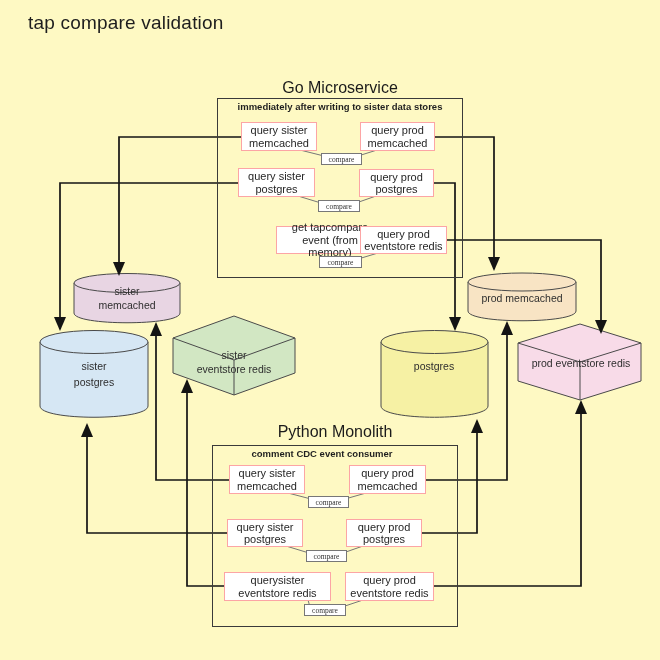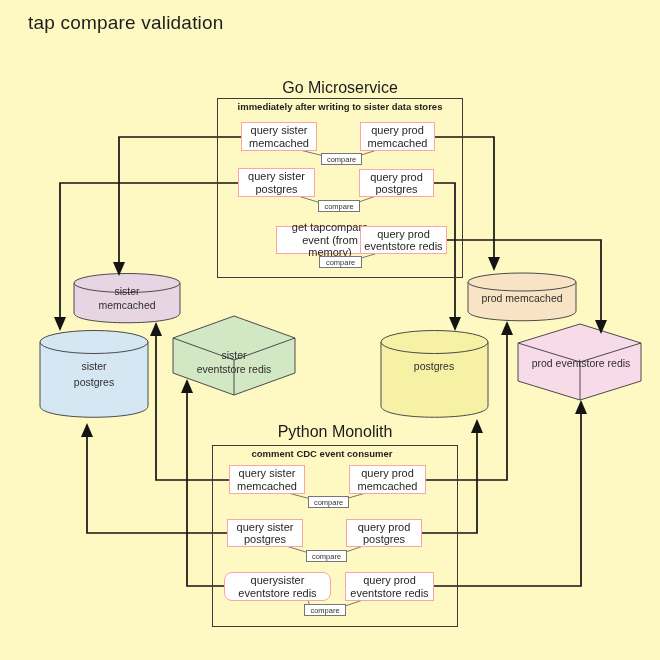--- a/index.html
+++ b/index.html
@@ -7,21 +7,21 @@
           font-family:"Liberation Sans",sans-serif;color:#222;}
   .layer{position:absolute;left:0;top:0;}
   .page-title{position:absolute;left:28px;top:12px;font-size:19px;letter-spacing:.2px;color:#1e1e1e;}
   .svc-title{position:absolute;font-size:16px;text-align:center;color:#1b1b1b;}
   .svc-box{position:absolute;border:1.3px solid #3a3a3a;background:transparent;box-sizing:border-box;}
   .svc-sub{position:absolute;font-size:9.5px;font-weight:600;text-align:center;color:#1f1f1f;}
   .qbox{position:absolute;background:#fff;border:1px solid #fca5a5;box-sizing:border-box;
         display:flex;align-items:center;justify-content:center;text-align:center;
         font-size:11px;line-height:12.5px;color:#262626;padding:1px 2px;}
   .cmp{position:absolute;background:#fff;border:1px solid #777;box-sizing:border-box;
-       display:flex;align-items:center;justify-content:center;font-size:7.5px;color:#333;}
+       display:flex;align-items:center;justify-content:center;font-size:7.5px;color:#333;font-family:Liberation Serif, serif;}
   .store-label{position:absolute;text-align:center;font-size:10.5px;line-height:14px;color:#2e2e2e;}
   .store-label span{display:block;}
   
   .go-title{left:217px;top:79px;width:246px;}
   .go-box{left:217px;top:98px;width:246px;height:180px;}
   .go-sub{left:217px;top:101px;width:246px;}
   .g1l{left:241px;top:122px;width:76px;height:29px;}
   .g1r{left:360px;top:122px;width:75px;height:29px;}
   .g1c{left:321px;top:153px;width:41px;height:12px;}
   .g2l{left:238px;top:168px;width:77px;height:29px;}
@@ -33,21 +33,21 @@
   
   .py-title{left:212px;top:423px;width:246px;}
   .py-box{left:212px;top:445px;width:246px;height:182px;}
   .py-sub{left:212px;top:448px;width:220px;}
   .p1l{left:229px;top:465px;width:76px;height:29px;}
   .p1r{left:349px;top:465px;width:77px;height:29px;}
   .p1c{left:308px;top:496px;width:41px;height:12px;}
   .p2l{left:227px;top:519px;width:76px;height:28px;}
   .p2r{left:346px;top:519px;width:76px;height:28px;}
   .p2c{left:306px;top:550px;width:41px;height:12px;}
-  .p3l{left:224px;top:572px;width:107px;height:29px;border-radius:8px;}
+  .p3l{left:224px;top:572px;width:107px;height:29px;}
   .p3r{left:345px;top:572px;width:89px;height:29px;}
   .p3c{left:304px;top:604px;width:42px;height:12px;}
   
   .lbl-sister-memcached{left:62px;top:285px;width:130px;line-height:13.5px;}
   .lbl-sister-postgres{left:34px;top:359px;width:120px;line-height:15.5px;}
   .lbl-sister-evredis{left:159px;top:348px;width:150px;}
   .lbl-prod-memcached{left:457px;top:291px;width:130px;}
   .lbl-prod-postgres{left:374px;top:359px;width:120px;line-height:15.5px;}
   .lbl-prod-evredis{left:505px;top:356px;width:152px;}
 </style>

